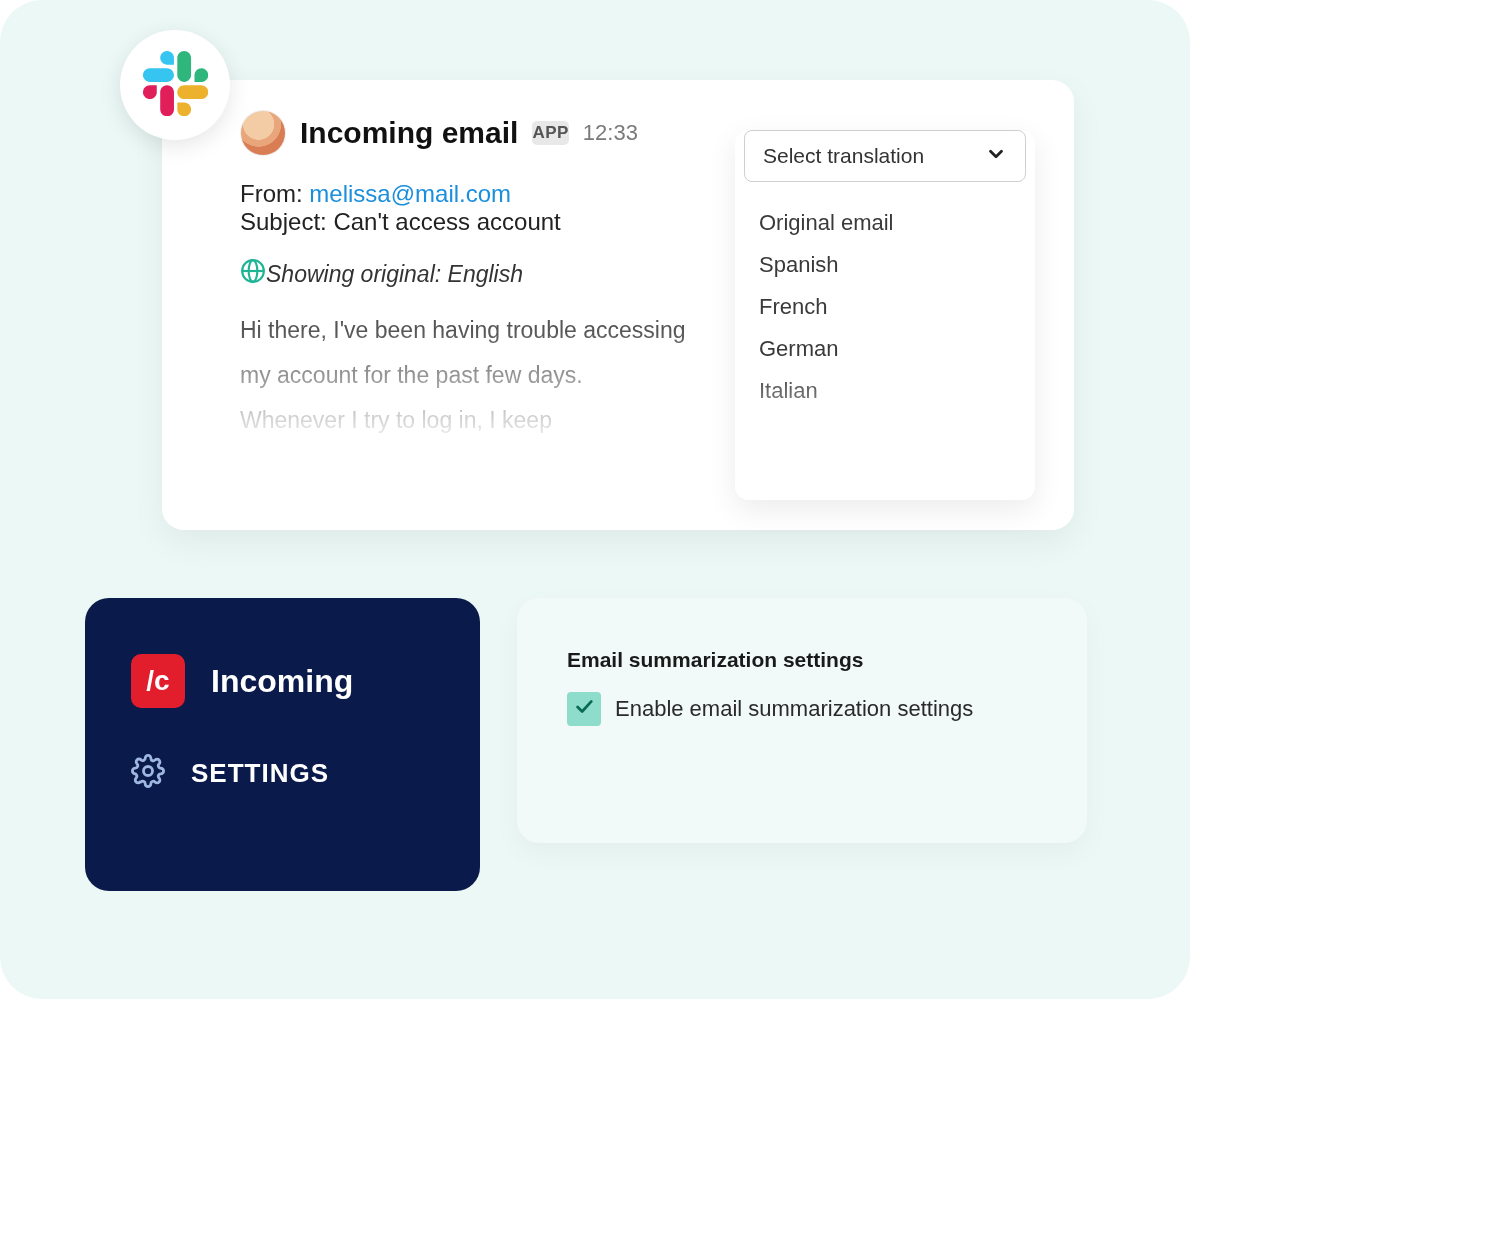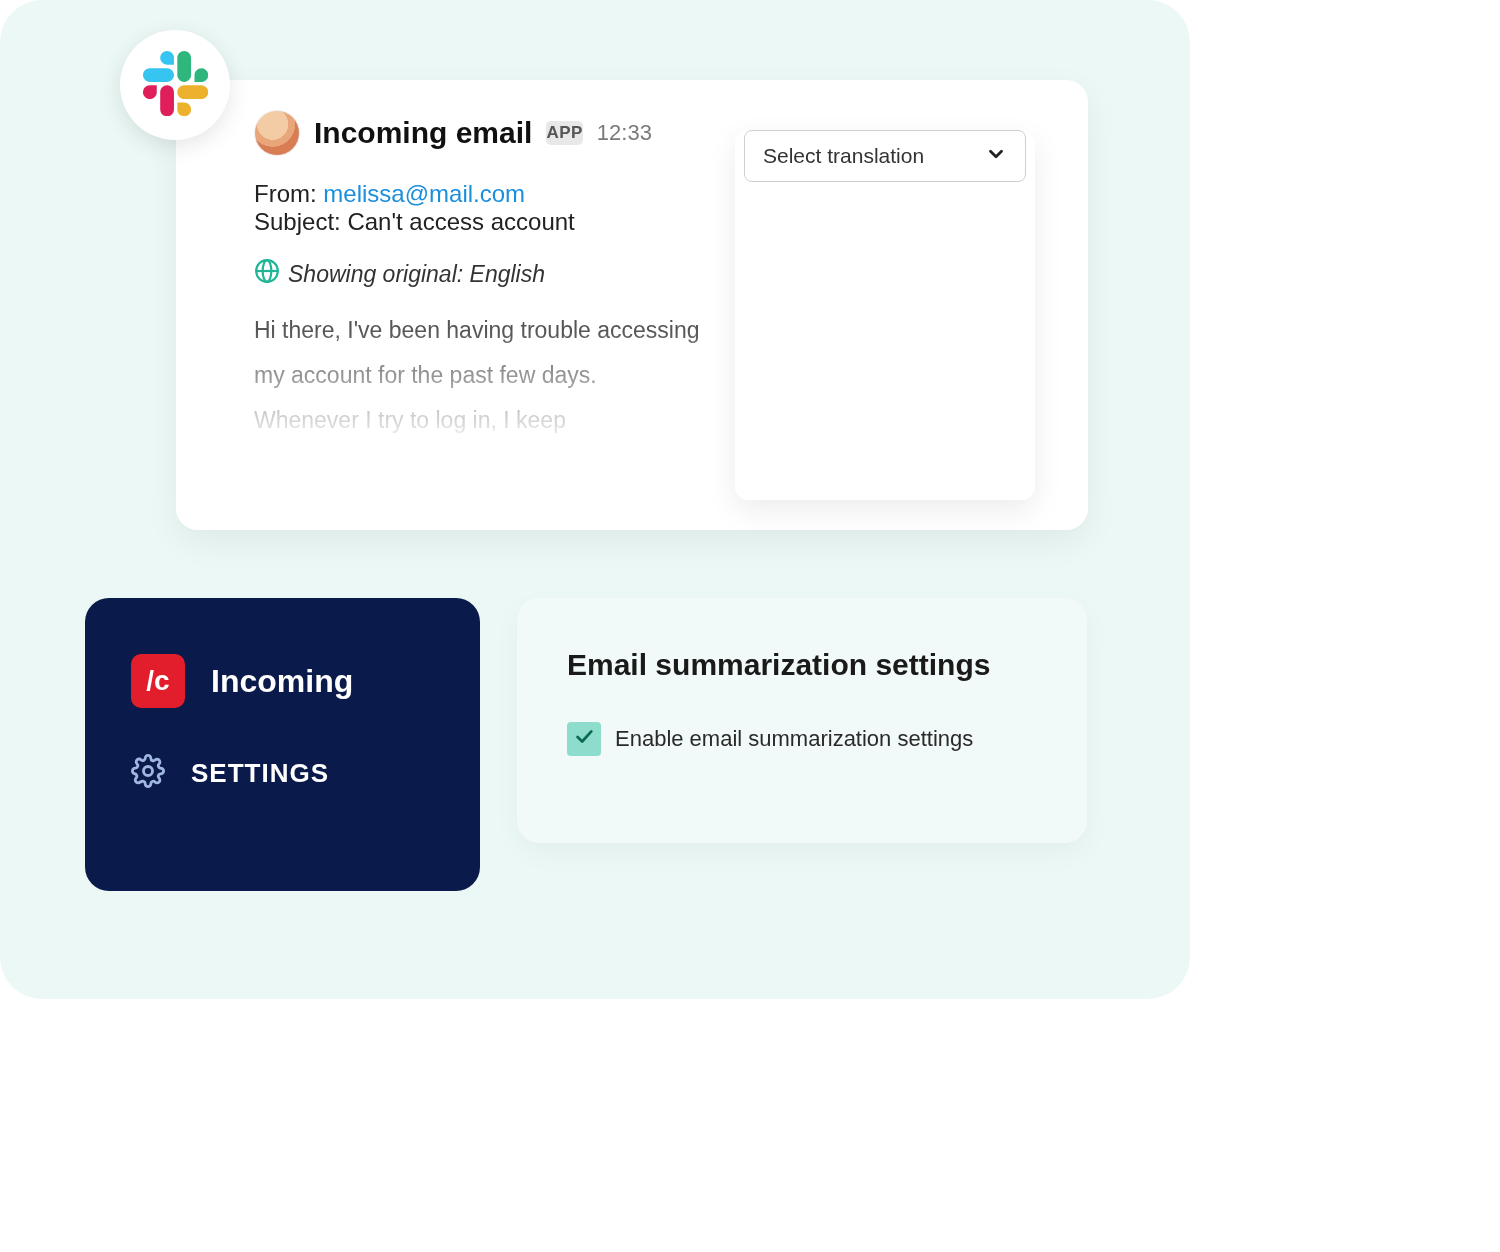--- a/index.html
+++ b/index.html
@@ -16,21 +16,21 @@
     top: 0; left: 0;
     width: 1190px;
     height: 999px;
     background: #ebf8f5;
     border-radius: 42px;
   }
   
   .card {
     position: absolute;
     top: 80px;
-    left: 176px;
+    left: 162px;
     width: 912px;
     height: 450px;
     background: #fff;
     border-radius: 22px;
     box-shadow: 0 12px 34px rgba(0,0,0,0.06);
     padding: 30px 38px;
   }
   .slack-badge {
     position: absolute;
     top: 30px;
@@ -80,21 +80,21 @@
     font-size: 24px;
     color: #222;
     margin-left: 40px;
   }
   .label-strong { font-weight: 400; }
   .email-link { color: #1b8fdc; }
   .lang-line {
     margin: 22px 0 18px 40px;
     display: flex;
     align-items: center;
-    gap: 8px;
+    gap: 0;
     font-style: italic;
     font-size: 23px;
     color: #333;
   }
   .globe {
     width: 26px; height: 26px; flex: 0 0 26px;
   }
   .body-text {
     margin-left: 40px;
     font-size: 23px;
@@ -197,24 +197,24 @@
     top: 598px;
     left: 517px;
     width: 570px;
     height: 245px;
     background: #f1faf8;
     border-radius: 22px;
     padding: 50px 50px;
     box-shadow: 0 10px 28px rgba(0,0,0,0.04);
   }
   .settings-title {
-    font-size: 30px;
+    font-size: 21px;
     font-weight: 800;
     color: #1a1a1a;
-    margin-bottom: 40px;
+    margin-bottom: 20px;
   }
   .check-row {
     display: flex; align-items: center; gap: 14px;
     font-size: 22px; color: #2a2a2a;
   }
   .checkbox {
     width: 34px; height: 34px;
     background: #8edccb;
     border-radius: 4px;
     display: flex; align-items: center; justify-content: center;
@@ -278,20 +278,27 @@
 <div class="trans-panel">
   <div style="height:0"></div>
   <div class="trans-select">
     <span>Select translation</span>
     <span>
       <svg class="chev" viewBox="0 0 24 24" fill="none" stroke="#222" stroke-width="3" stroke-linecap="round" stroke-linejoin="round">
         <polyline points="6 9 12 15 18 9"></polyline>
       </svg>
     </span>
   </div>
+  <ul class="trans-list">
+    <li>Original email</li>
+    <li>Spanish</li>
+    <li>French</li>
+    <li>German</li>
+    <li>Italian</li>
+  </ul>
   <div class="trans-fade"></div>
 </div>
 
 <div class="conclude">
   <div class="conclude-row">
     <div class="conclude-logo">/c</div>
     <div class="conclude-title">Incoming</div>
   </div>
   <div class="conclude-row" style="margin-bottom:0">
     <span>

